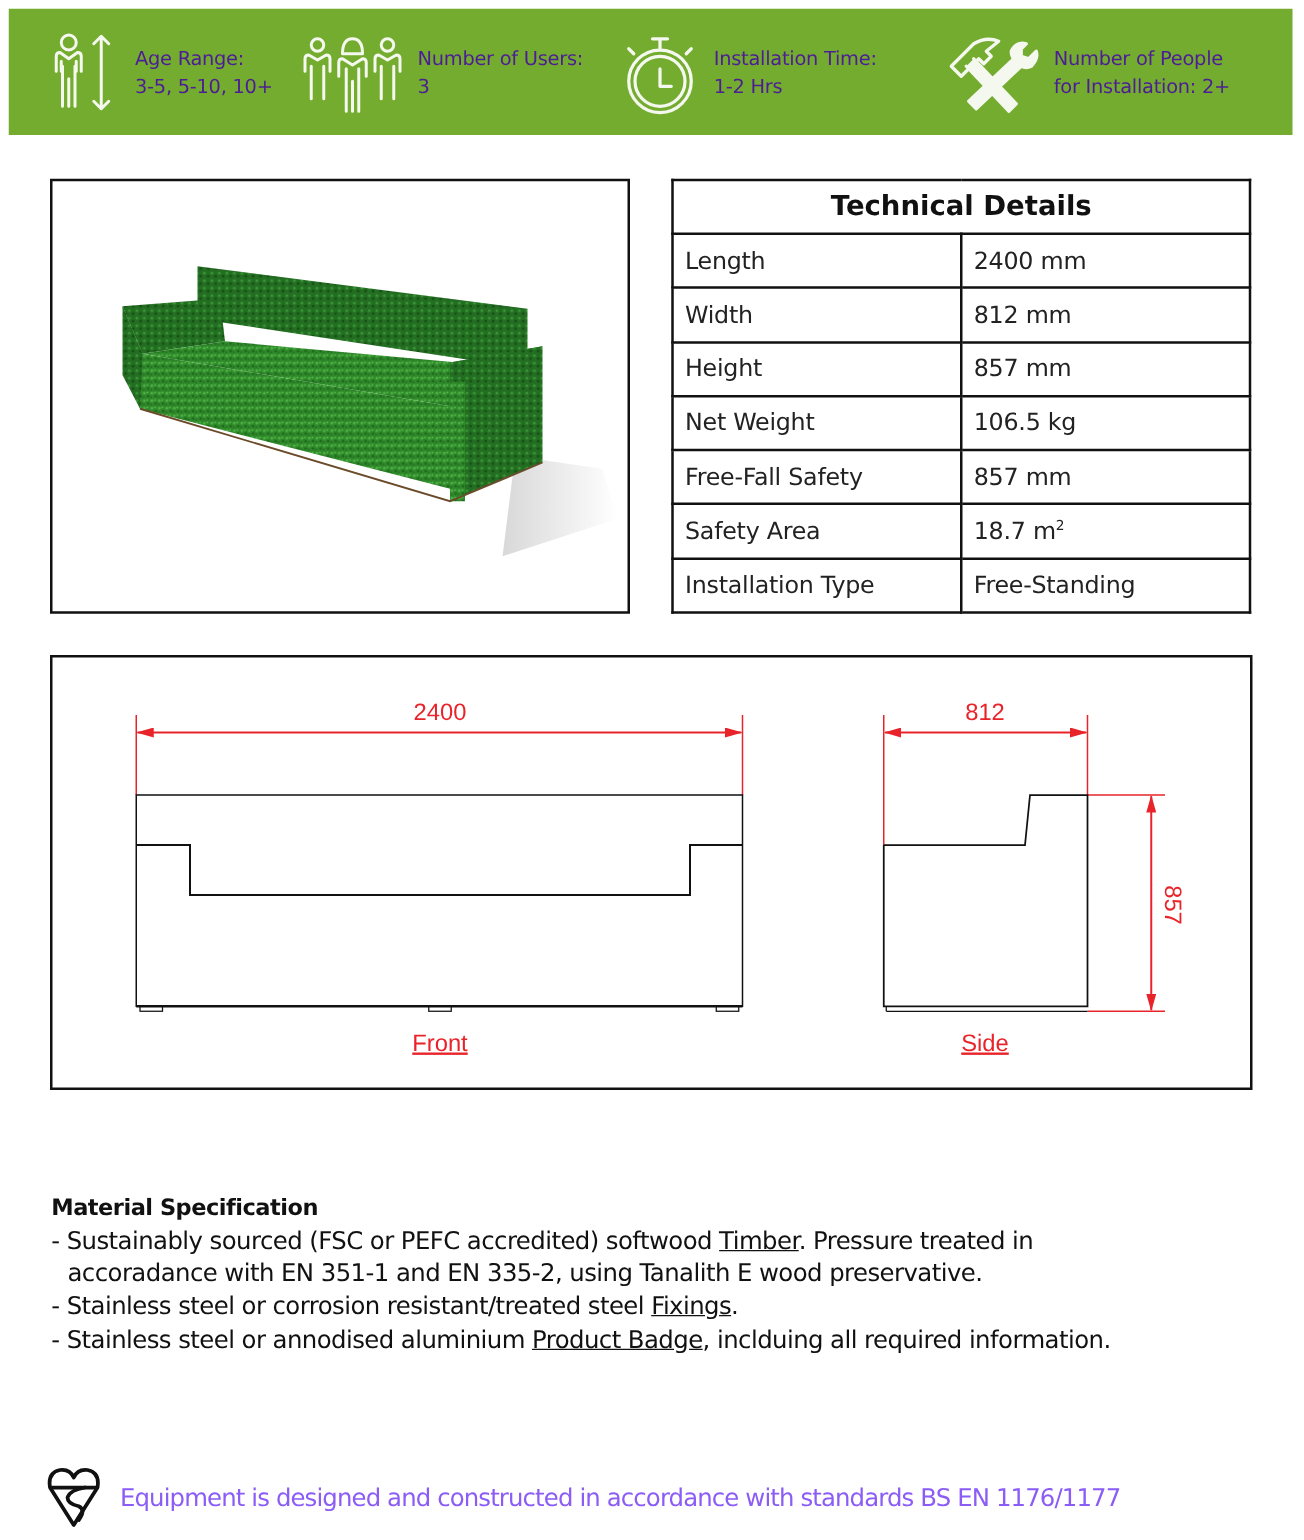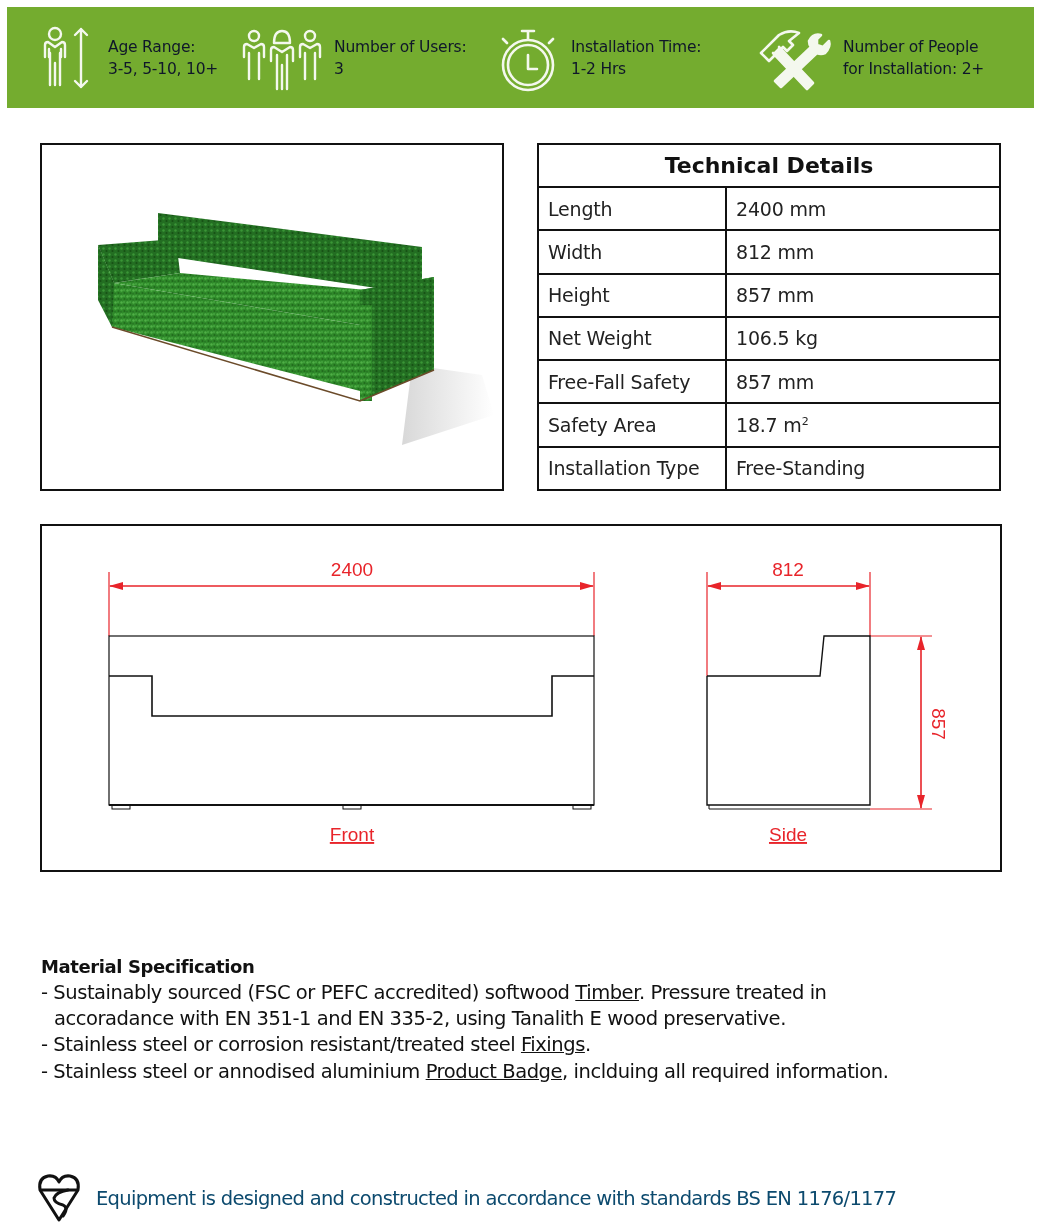--- a/index.html
+++ b/index.html
@@ -7,21 +7,21 @@
   body { position: relative; font-family: "DejaVu Sans", sans-serif; color: #111; }
 
   
   .banner {
     position: absolute; left: 7px; top: 7px; width: 1027px; height: 101px;
     background: #74ac2f;
   }
   .feature { position: absolute; top: 0; height: 101px; display: flex; align-items: center; }
   .feature .icon { display: block; }
   .feature .ftext {
-    color: #0f172a; font-size: 15.5px; line-height: 22px; font-family: "DejaVu Sans", sans-serif;
+    color: #4c1d95; font-size: 15.5px; line-height: 22px; font-family: "DejaVu Sans", sans-serif;
     letter-spacing: -0.2px; margin-left: 10px;
   }
   .feature .ftext span { display: block; white-space: nowrap; }
   .f1 { left: 33px; }
   .f2 { left: 233px; }
   .f3 { left: 488px; }
   .f4 { left: 742px; }
 
   
   .photo-box {
@@ -36,21 +36,21 @@
     font-family: "DejaVu Sans", sans-serif;
   }
   .tech-table th {
     height: 43px; font-size: 22px; font-weight: bold; text-align: center;
     border: 2px solid #111; color: #111;
   }
   .tech-table td {
     height: 43px; font-size: 19px; border: 2px solid #111; padding-left: 9px; color: #222;
     letter-spacing: -0.2px;
   }
-  .tech-table td.lbl { width: 188px; }
+  .tech-table td.lbl { width: 231px; }
   sup { font-size: 11px; }
 
   
   .drawing-box {
     position: absolute; left: 40px; top: 524px; width: 962px; height: 348px;
     border: 2px solid #111; background: #fff;
   }
   .drawing-box svg { position: absolute; left: 0; top: 0; }
   .dim-label { font-family: "Liberation Sans", sans-serif; font-size: 19px; fill: #e8242a; }
   .view-label { font-family: "Liberation Sans", sans-serif; font-size: 19px; fill: #e8242a; text-decoration: underline; }
@@ -63,21 +63,21 @@
   .material h3 { font-size: 18px; font-weight: bold; line-height: 26px; letter-spacing: -0.4px; margin-top: 46px; }
   .material .line { font-size: 19.5px; line-height: 26.2px; white-space: nowrap; letter-spacing: -0.45px; }
   .material .indent { padding-left: 13px; }
   .material u { text-decoration: underline; }
 
   
   .footer {
     position: absolute; left: 36px; top: 1172px; display: flex; align-items: center;
   }
   .footer .ftxt {
-    font-family: "DejaVu Sans", sans-serif; font-size: 19.5px; letter-spacing: -0.7px; margin-left: 14px; color: #0c4a6e;
+    font-family: "DejaVu Sans", sans-serif; font-size: 19.5px; letter-spacing: -0.7px; margin-left: 14px; color: #8b5cf6;
     white-space: nowrap;
   }
 </style>
 </head>
 <body>
 
 <div class="banner">
   <div class="feature f1">
     <svg class="icon" width="58" height="70" viewBox="0 0 58 70" fill="none" stroke="#f4f8ee" stroke-width="2.4" stroke-linecap="round" stroke-linejoin="round">
       <circle cx="15" cy="11" r="6"></circle>

